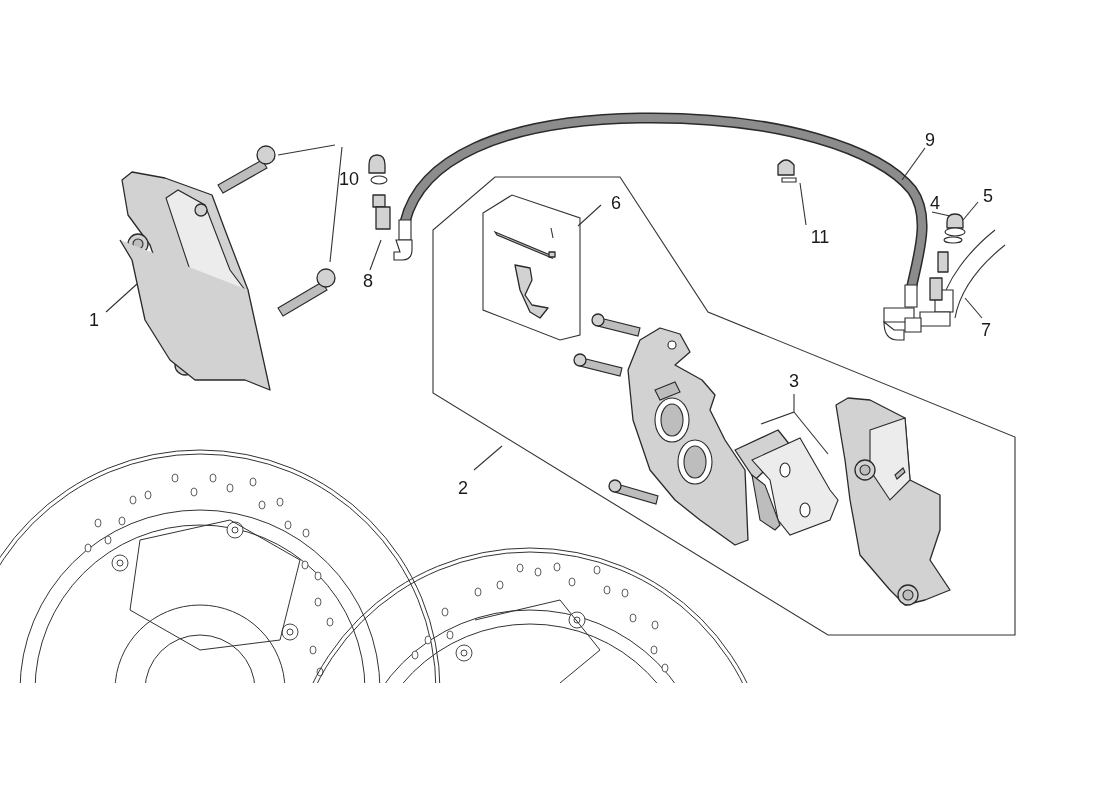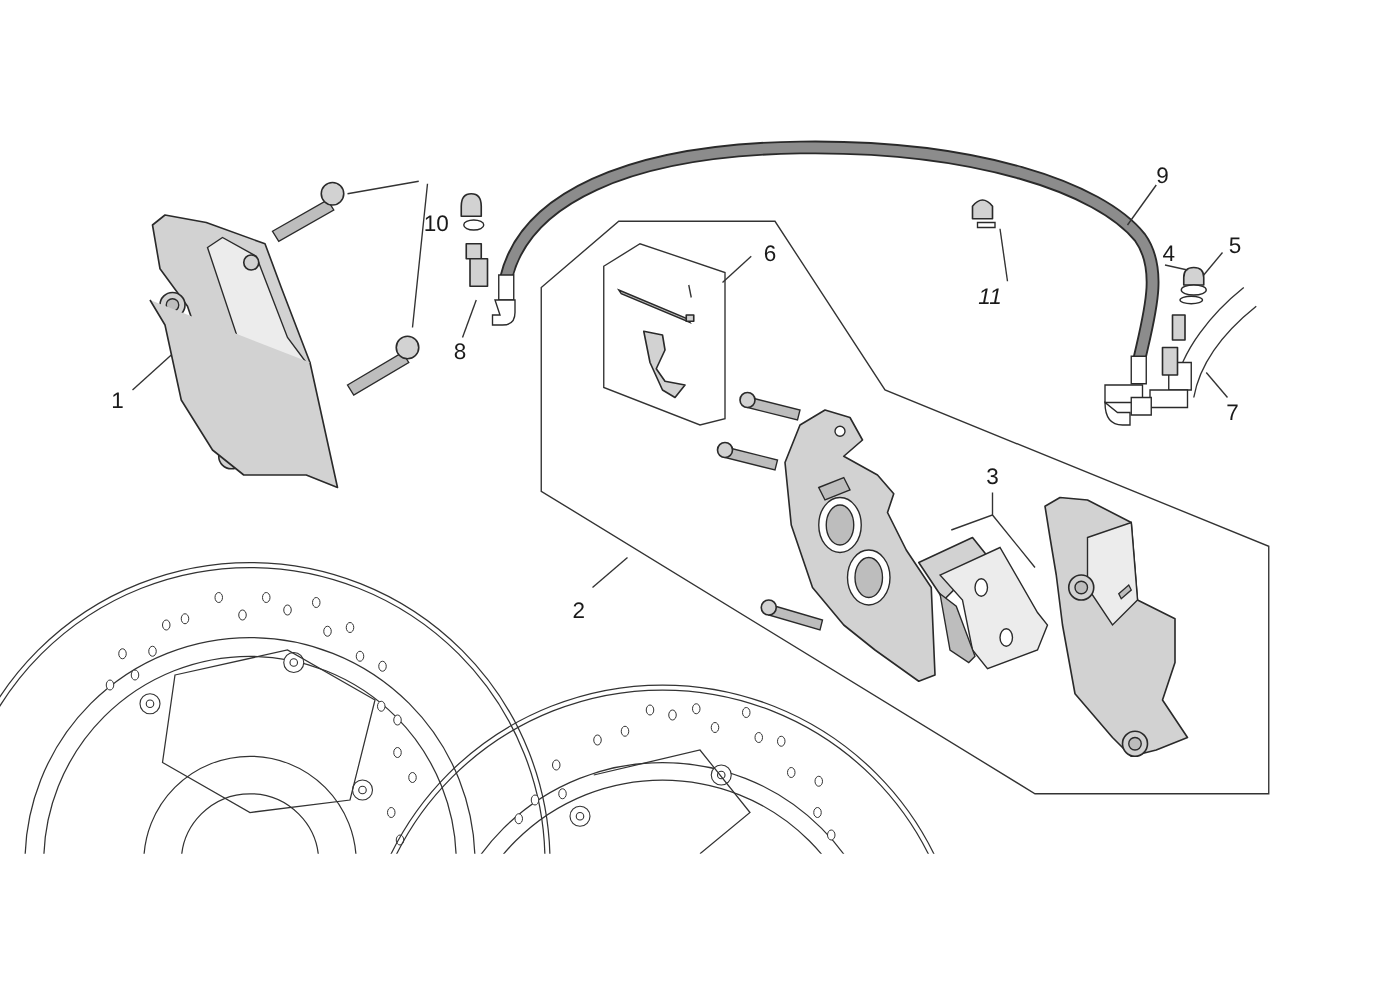--- a/index.html
+++ b/index.html
@@ -226,13 +226,13 @@
 <span class="lbl" style="left:94px;top:320px;">1</span>
 <span class="lbl" style="left:463px;top:488px;">2</span>
 <span class="lbl" style="left:794px;top:381px;">3</span>
 <span class="lbl" style="left:935px;top:203px;">4</span>
 <span class="lbl" style="left:988px;top:196px;">5</span>
 <span class="lbl" style="left:616px;top:203px;">6</span>
 <span class="lbl" style="left:986px;top:330px;">7</span>
 <span class="lbl" style="left:368px;top:281px;">8</span>
 <span class="lbl" style="left:930px;top:140px;">9</span>
 <span class="lbl" style="left:349px;top:139px;margin-top:40px;">10</span>
-<span class="lbl" style="left:792px;top:237px;font-style:italic;">11</span>
+<span class="lbl" style="left:820px;top:237px;">11</span>
 
 </body></html>

